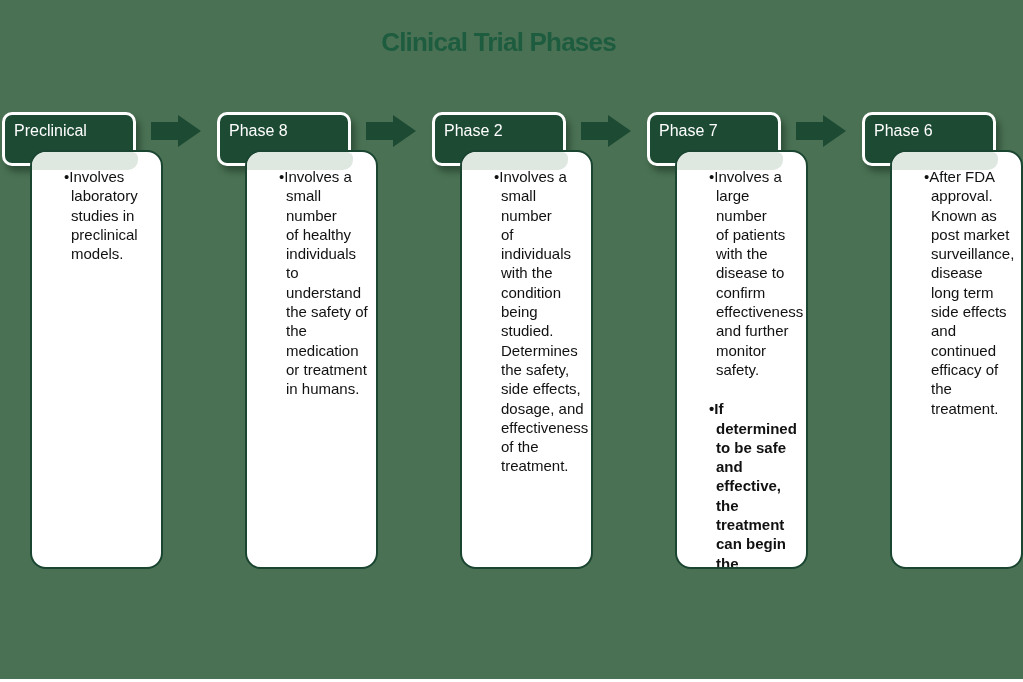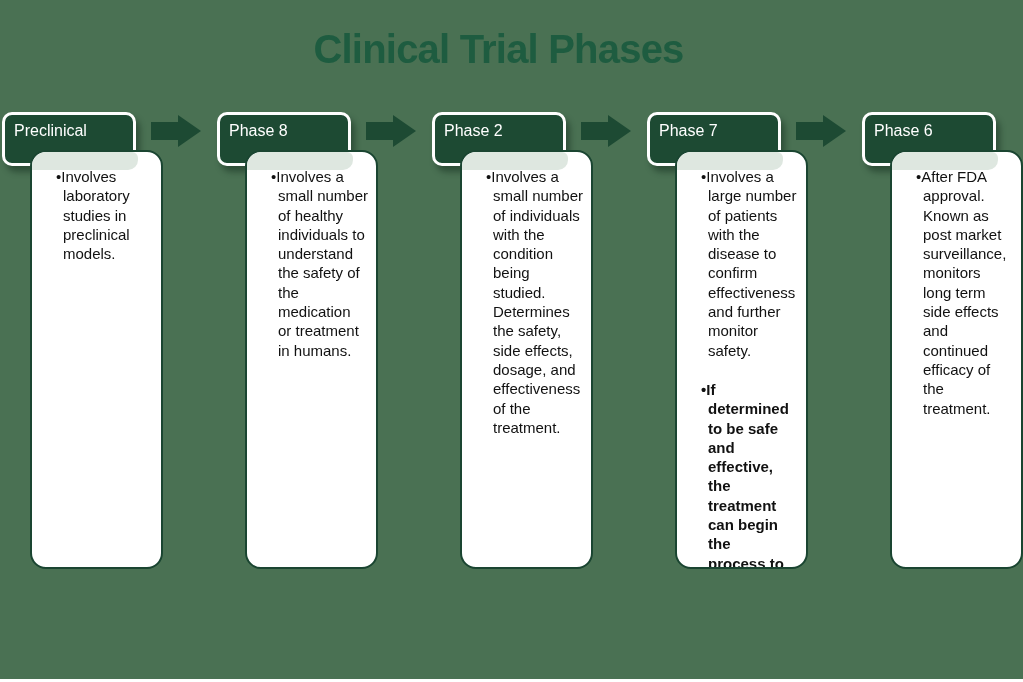--- a/index.html
+++ b/index.html
@@ -9,21 +9,21 @@
     font-family: "Liberation Sans", sans-serif;
     position: relative;
     overflow: hidden;
   }
   .canvas { position: absolute; inset: 0; }
 
   .page-title {
     position: absolute;
     top: 27px; left: 0; right: 26px;
     text-align: center;
-    font-size: 40px;
+    font-size: 26px;
     font-weight: bold;
     letter-spacing: -0.8px;
     color: var(--title, #1E5C40);
   }
 
   .phase { position: absolute; top: 112px; width: 0; height: 0; overflow: visible; }
 
   .phase-header {
     position: absolute; top: 0; left: 0;
     width: 134px; height: 54px;
@@ -52,21 +52,21 @@
     overflow: hidden;
   }
   .overlap-band {
     position: absolute; top: 0; left: 0;
     width: 106px; height: 18px;
     background: var(--band, #DEE7E0);
     border-radius: 13px 6px 10px 0;
   }
   .bullets {
     position: absolute; top: 15px; left: 0; right: 2px;
-    padding: 0 4px 0 12px;
+    padding: 0 4px 0 20px;
   }
   .bullet {
     padding-left: 19px;
     text-indent: -7px;
     white-space: pre-line;
     font-size: 15px;
     line-height: 19.3px;
     color: #111111;
   }
   .bullet + .bullet { margin-top: 20px; font-weight: bold; }
@@ -202,21 +202,21 @@
       <span class="phase-header-label">Phase 6</span>
     </div>
     <div class="phase-card">
       <div class="overlap-band"></div>
       <div class="bullets">
             <div class="bullet">After FDA
 approval.
 Known as
 post market
 surveillance,
-monitors
+disease
 long term
 side effects
 and
 continued
 efficacy of
 the
 treatment.</div>
           </div>
     </div>
   </div>

